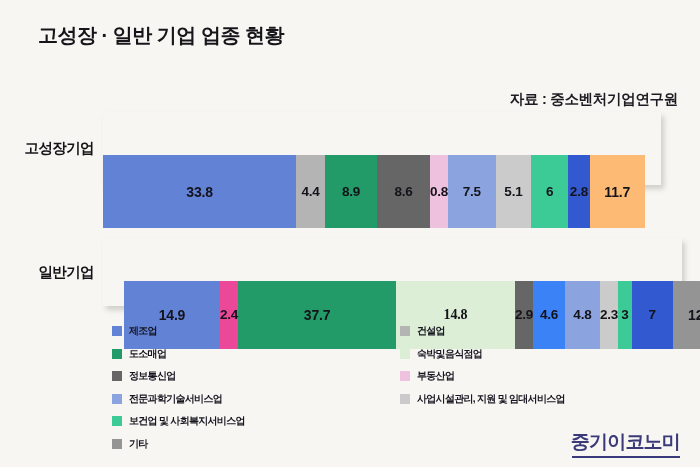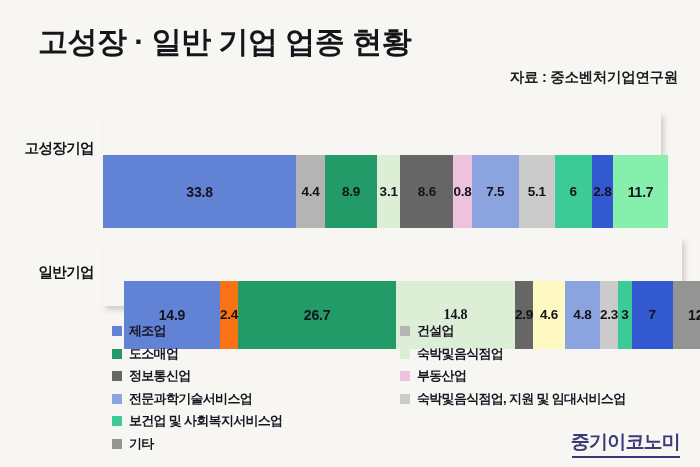--- a/index.html
+++ b/index.html
@@ -20,30 +20,30 @@
     width: 700px;
     height: 467px;
     box-sizing: border-box;
   }
 
   
   .title {
     position: absolute;
     left: 38px;
     top: 22px;
-    font-size: 30px;
+    font-size: 20px;
     font-weight: bold;
     letter-spacing: -0.5px;
     color: #16151a;
     white-space: nowrap;
   }
   .source {
     position: absolute;
     right: 22px;
-    top: 68px;
+    top: 90px;
     font-size: 14.5px;
     font-weight: bold;
     color: #1d1c22;
     white-space: nowrap;
     letter-spacing: -0.3px;
   }
 
   
   .plot {
     position: absolute;
@@ -123,21 +123,21 @@
     align-items: center;
     height: 22.5px;
   }
   .legend-swatch {
     width: 10px;
     height: 10px;
     flex: 0 0 10px;
     margin-right: 7px;
   }
   .legend-text {
-    font-size: 13px;
+    font-size: 10px;
     font-weight: bold;
     color: #161520;
     white-space: nowrap;
     letter-spacing: -0.7px;
   }
 
   
   .logo {
     position: absolute;
     right: 20px;
@@ -171,65 +171,62 @@
       <div class="bar" id="bar-0">
           <div class="seg" style="flex: 0 0 34.6%; background: rgb(98, 130, 214);">
             <span class="seg-val big">33.8</span>
           </div>
           <div class="seg" style="flex: 0 0 5.2%; background: rgb(180, 180, 180);">
             <span class="seg-val">4.4</span>
           </div>
           <div class="seg" style="flex: 0 0 9.3%; background: rgb(34, 155, 104);">
             <span class="seg-val">8.9</span>
           </div>
-          <div class="seg" style="flex: 0 0 4.2%; background: rgb(220, 239, 214);">
-            <span class="seg-val">3.1</span>
-          </div>
           <div class="seg" style="flex: 0 0 9.5%; background: rgb(102, 102, 102);">
             <span class="seg-val">8.6</span>
           </div>
           <div class="seg" style="flex: 0 0 2%; background: rgb(238, 194, 222);">
             <span class="seg-val">0.8</span>
           </div>
           <div class="seg" style="flex: 0 0 8.5%; background: rgb(139, 164, 224);">
             <span class="seg-val">7.5</span>
           </div>
           <div class="seg" style="flex: 0 0 6.4%; background: rgb(203, 203, 203);">
             <span class="seg-val">5.1</span>
           </div>
           <div class="seg" style="flex: 0 0 6.6%; background: rgb(60, 202, 150);">
             <span class="seg-val">6</span>
           </div>
           <div class="seg" style="flex: 0 0 3.9%; background: rgb(50, 89, 207);">
             <span class="seg-val">2.8</span>
           </div>
-          <div class="seg" style="flex: 0 0 9.8%; background: #86efac;">
+          <div class="seg" style="flex: 0 0 9.8%; background: #fdba74;">
             <span class="seg-val big">11.7</span>
           </div>
         </div>
     </div>
     <div class="bar-row row-1">
       <div class="cat-label">일반기업</div>
       <div class="bar" id="bar-1">
           <div class="seg" style="flex: 0 0 17.2%; background: rgb(98, 130, 214);">
             <span class="seg-val big">14.9</span>
           </div>
-          <div class="seg" style="flex: 0 0 3%; background: #f97316; align-items: center;">
+          <div class="seg" style="flex: 0 0 3%; background: #ec4899; align-items: center;">
             <span class="seg-val">2.4</span>
           </div>
           <div class="seg" style="flex: 0 0 28.3%; background: rgb(34, 155, 104);">
-            <span class="seg-val big">26.7</span>
+            <span class="seg-val big">37.7</span>
           </div>
           <div class="seg" style="flex: 0 0 21.3%; background: rgb(220, 239, 214); font-family: Liberation Serif, serif;">
             <span class="seg-val big">14.8</span>
           </div>
           <div class="seg" style="flex: 0 0 3.1%; background: rgb(102, 102, 102);">
             <span class="seg-val">2.9</span>
           </div>
-          <div class="seg" style="flex: 0 0 5.7%; background: #fef9c3;">
+          <div class="seg" style="flex: 0 0 5.7%; background: #3b82f6;">
             <span class="seg-val">4.6</span>
           </div>
           <div class="seg" style="flex: 0 0 6.3%; background: rgb(139, 164, 224);">
             <span class="seg-val">4.8</span>
           </div>
           <div class="seg" style="flex: 0 0 2.3%; background: rgb(203, 203, 203);">
             <span class="seg-val">2.3</span>
           </div>
           <div class="seg" style="flex: 0 0 2.4%; background: rgb(60, 202, 150);">
             <span class="seg-val">3</span>
@@ -279,21 +276,21 @@
         <div class="legend-item">
           <span class="legend-swatch" style="background: rgb(220, 239, 214);"></span>
           <span class="legend-text">숙박및음식점업</span>
         </div>
         <div class="legend-item">
           <span class="legend-swatch" style="background: rgb(238, 194, 222);"></span>
           <span class="legend-text">부동산업</span>
         </div>
         <div class="legend-item">
           <span class="legend-swatch" style="background: rgb(203, 203, 203);"></span>
-          <span class="legend-text">숙박및음식점업, 지원 및 임대서비스업</span>
+          <span class="legend-text">사업시설관리, 지원 및 임대서비스업</span>
         </div>
       </div>
   </div>
 
   <div class="logo">중기이코노미</div>
   <div class="logo-underline"></div>
 
 </div>
 
 </body></html>

